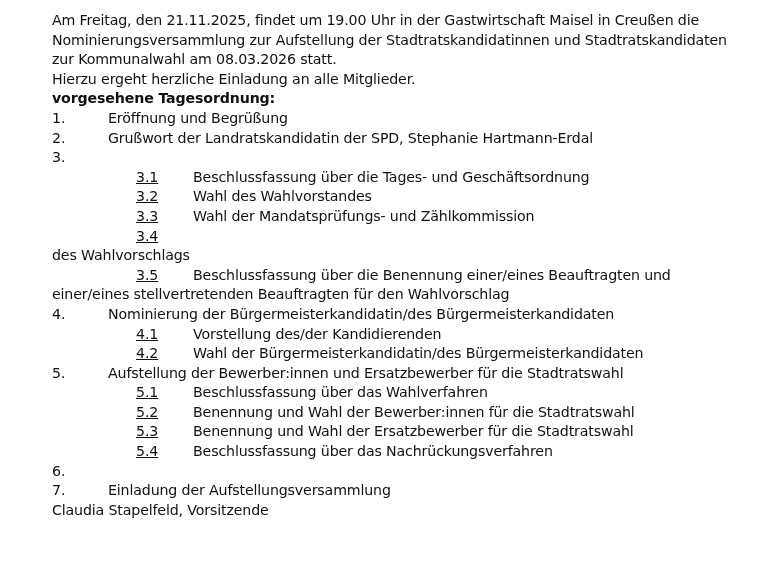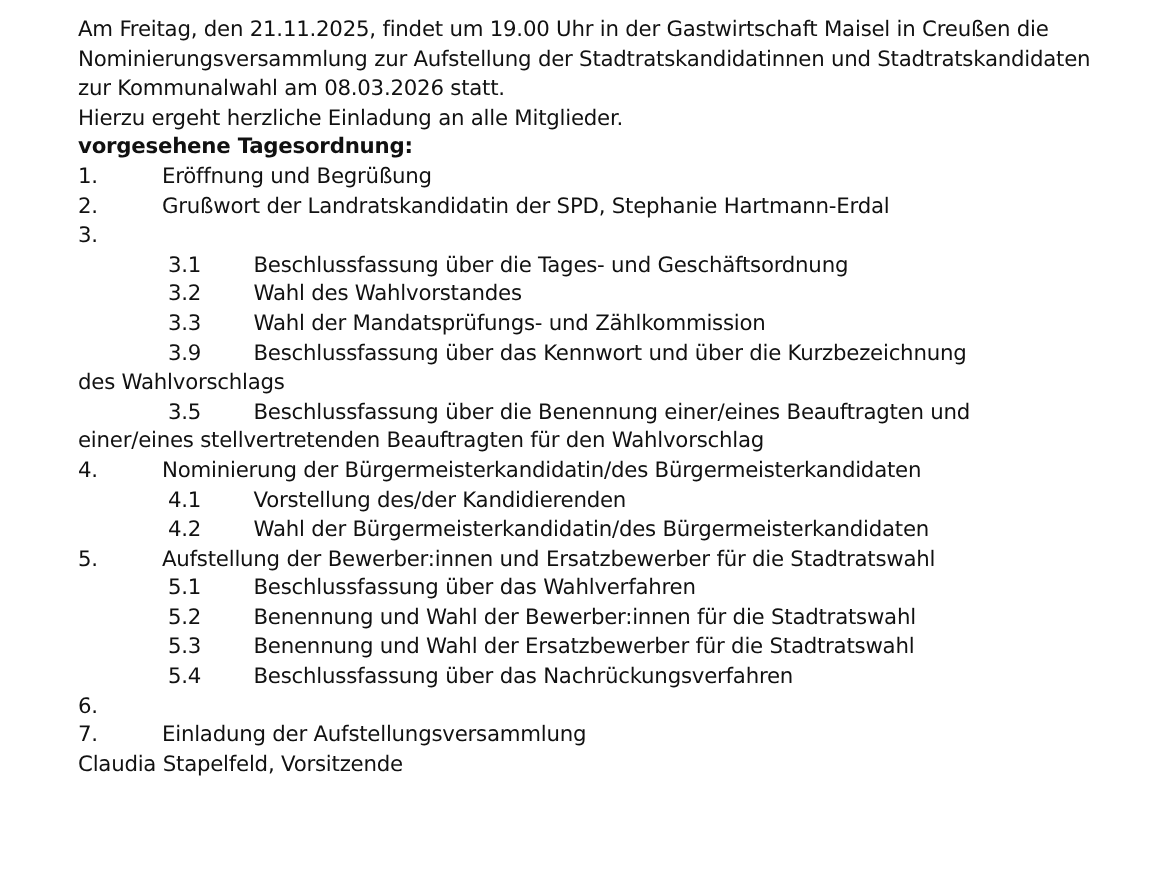--- a/index.html
+++ b/index.html
@@ -8,21 +8,21 @@
       font-family: "DejaVu Sans", sans-serif;
       font-size: 14.2px; color: #111111;
       letter-spacing: -0.15px;
     }
     .doc { position: absolute; left: 52px; top: 11px; width: 710px; }
     .line { line-height: 19.6px; white-space: nowrap; }
     .title { font-weight: bold; text-decoration: underline; }
     .bold { font-weight: bold; }
     .row { display: flex; line-height: 19.6px; white-space: nowrap; }
     .num1 { width: 56px; flex: none; }
-    .num2 { width: 57px; flex: none; margin-left: 60px; }
+    .num2 { width: 57px; flex: none; margin-left: 84px; text-decoration: underline; }
     .cont { }
   </style>
 </head>
 <body>
 
 <div class="doc">
 
   <div>
     <div class="line">Am Freitag, den 21.11.2025, findet um 19.00 Uhr in der Gastwirtschaft Maisel in Creußen die</div>
     <div class="line">Nominierungsversammlung zur Aufstellung der Stadtratskandidatinnen und Stadtratskandidaten</div>
@@ -53,22 +53,21 @@
     </div>
     <div class="row">
       <span class="num2">3.2</span>
       <span>Wahl des Wahlvorstandes</span>
     </div>
     <div class="row">
       <span class="num2">3.3</span>
       <span>Wahl der Mandatsprüfungs- und Zählkommission</span>
     </div>
     <div class="row">
-      <span class="num2">3.9</span>
-      <span>Beschlussfassung über das Kennwort und über die Kurzbezeichnung</span>
+      <span class="num2">3.4</span>
     </div>
     <div class="line cont">des Wahlvorschlags</div>
     <div class="row">
       <span class="num2">3.5</span>
       <span>Beschlussfassung über die Benennung einer/eines Beauftragten und</span>
     </div>
     <div class="line cont">einer/eines stellvertretenden Beauftragten für den Wahlvorschlag</div>
 
     <div class="row">
       <span class="num1">4.</span>

